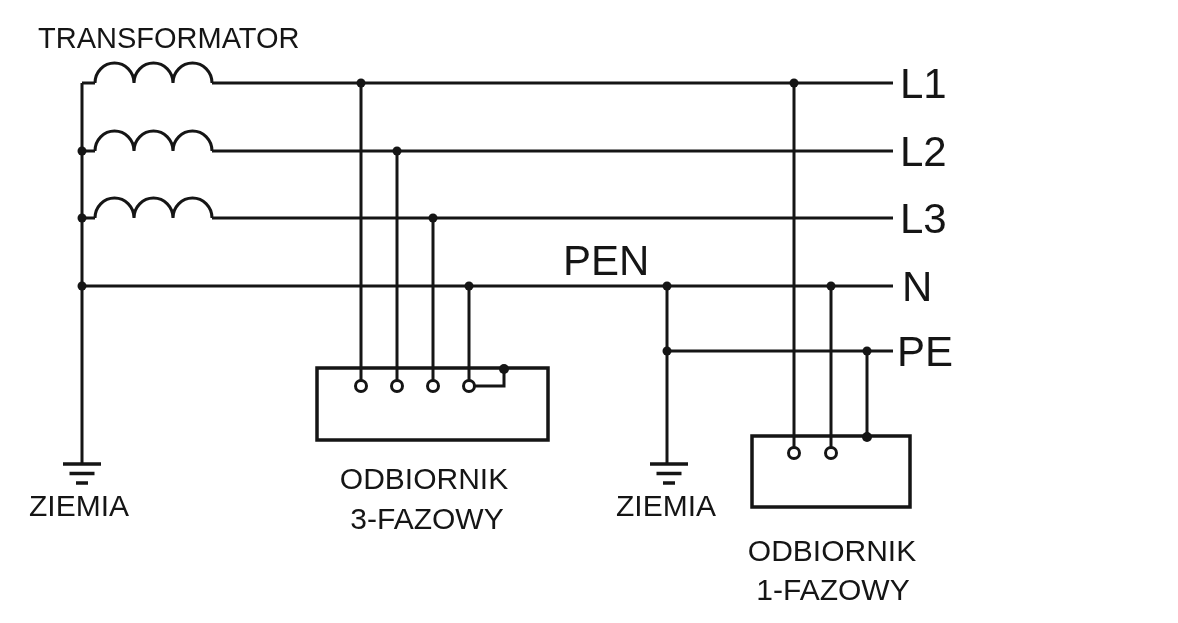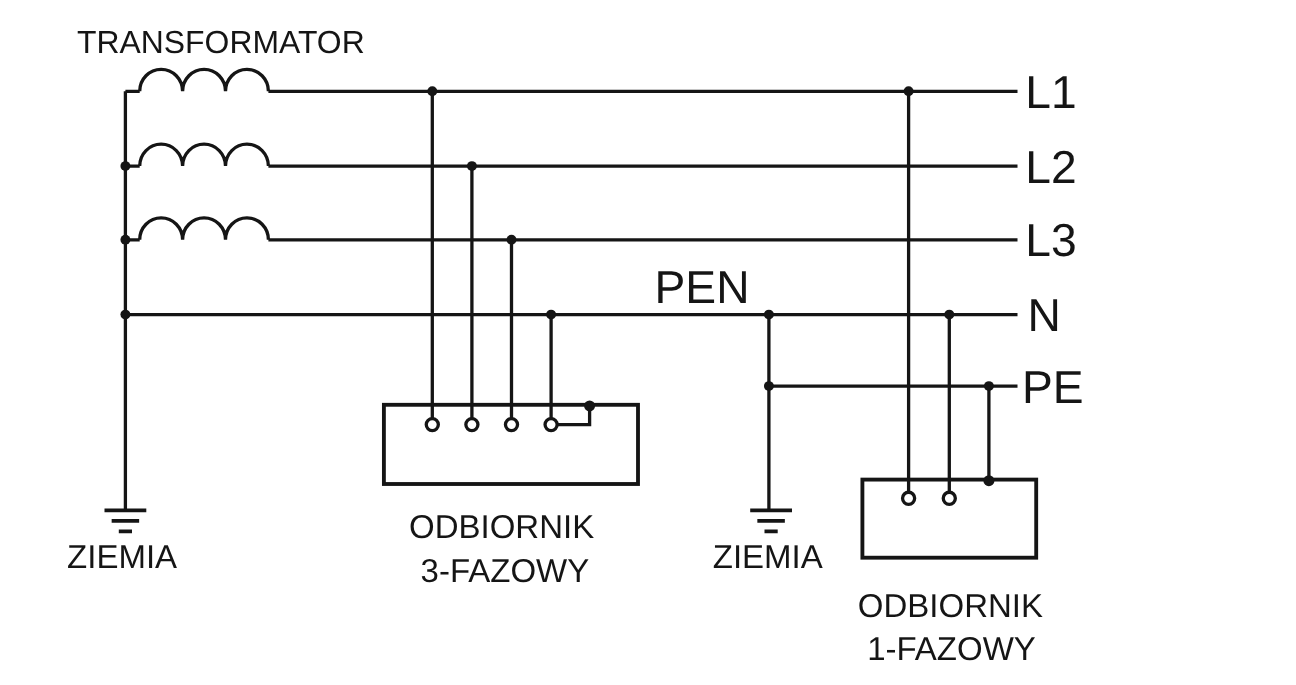--- a/index.html
+++ b/index.html
@@ -7,21 +7,20 @@
     padding: 0;
     background: #ffffff;
   }
   .stage {
     position: relative;
     width: 984px;
     height: 623px;
     background: #ffffff;
     overflow: hidden;
     font-family: "Liberation Sans", "DejaVu Sans", sans-serif;
-    margin-left: 32px;
   }
   svg text {
     fill: #151515;
     font-family: "Liberation Sans", "DejaVu Sans", sans-serif;
   }
   .lbl-title   { font-size: 29px; }
   .lbl-bus     { font-size: 42px; }
   .lbl-pen     { font-size: 42px; }
   .lbl-small   { font-size: 30px; }
   .wire        { stroke: #151515; stroke-width: 3; fill: none; }

